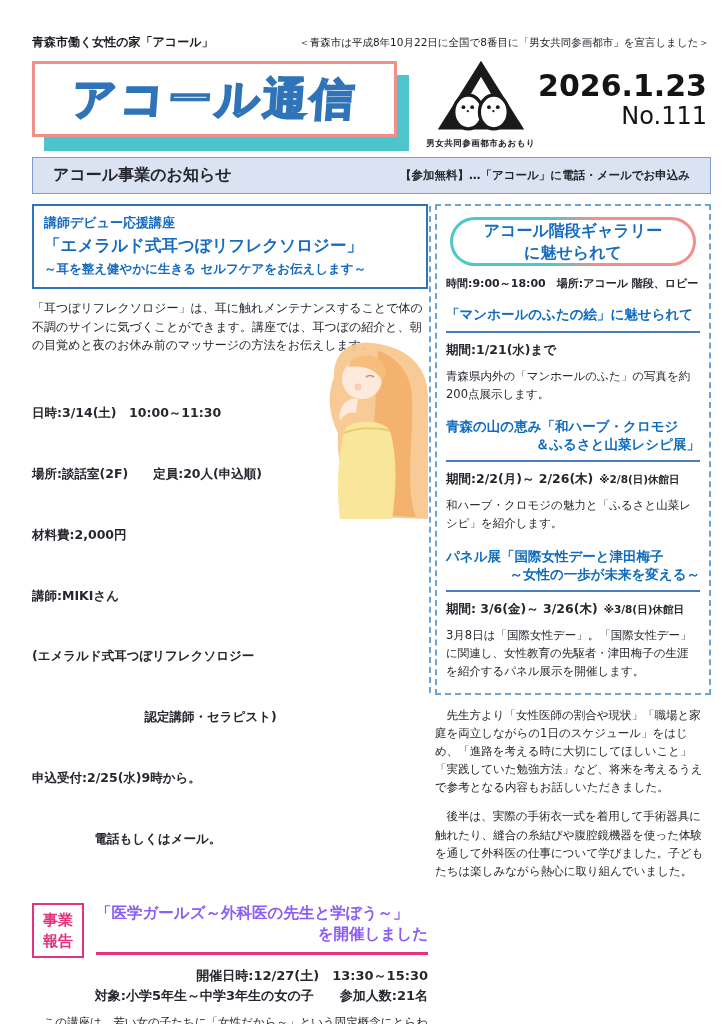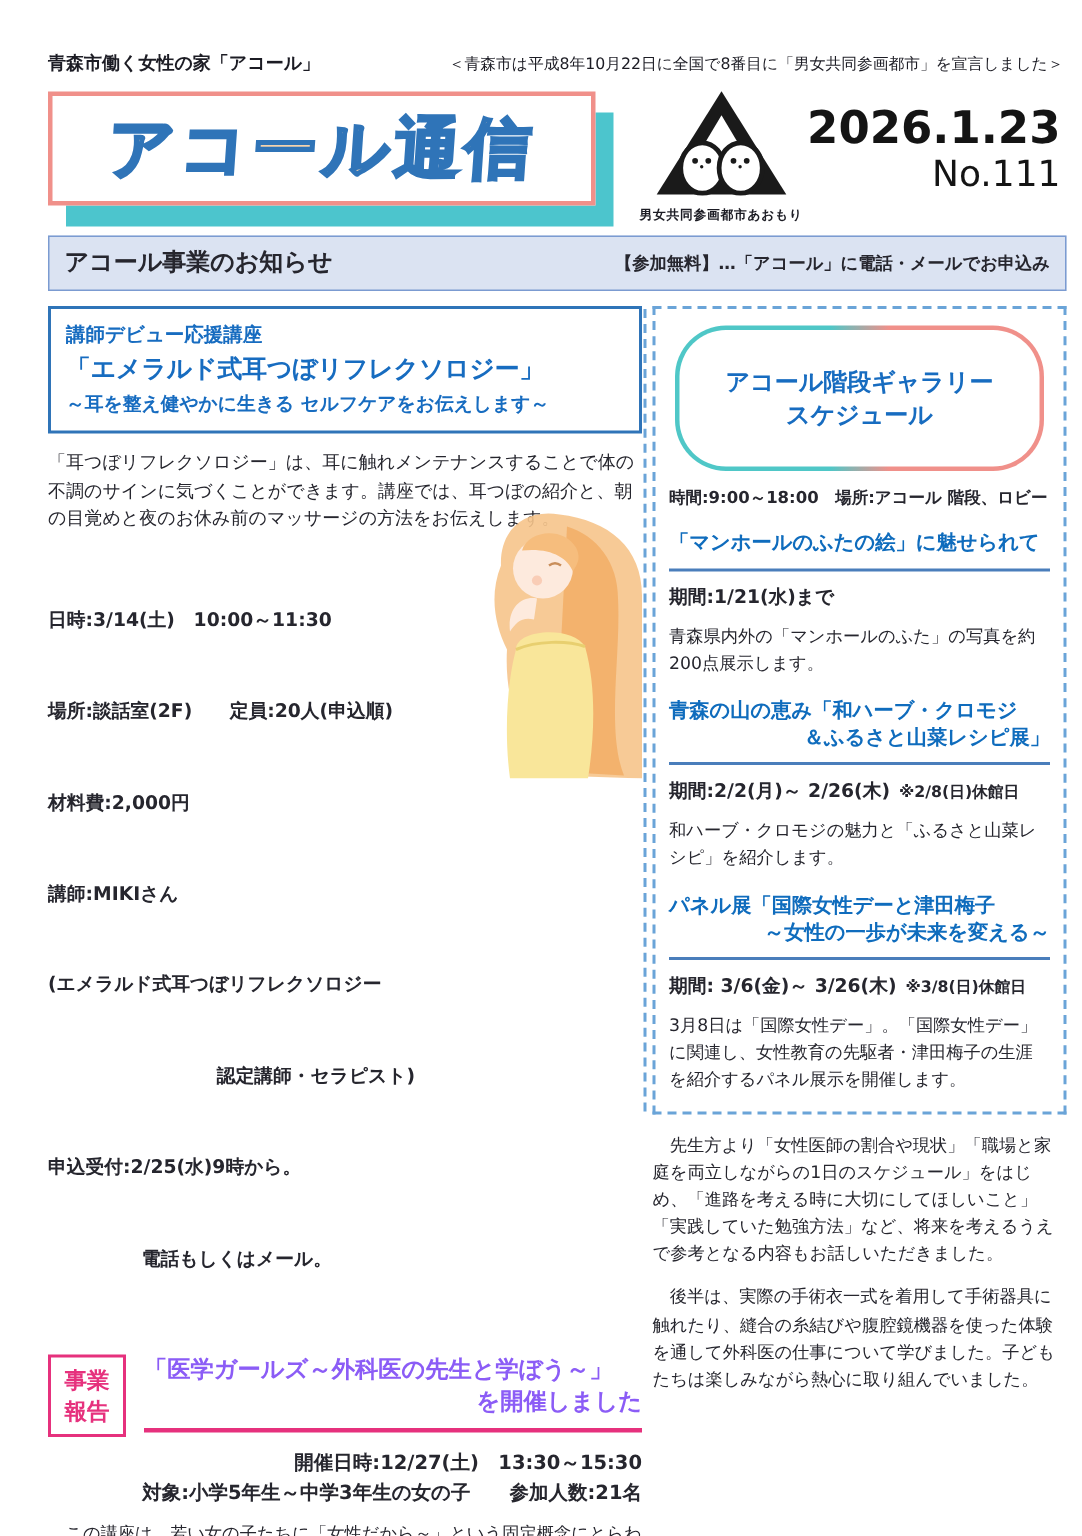--- a/index.html
+++ b/index.html
@@ -26,21 +26,21 @@
   .title-text { font-size: 44px; font-weight: bold; color: #f5d3ae;
     -webkit-text-stroke: 2px #2f74b8; letter-spacing: 3px; transform: skewX(-4deg); white-space: nowrap; }
   .logo { width: 118px; margin-left: 26px; text-align: center; }
   .logo-caption { font-size: 8.5px; font-weight: bold; color: #1c1c24; margin-top: 1px; letter-spacing: .5px; }
   .dateblock { margin-left: auto; text-align: right; padding-top: 10px; padding-right: 4px; }
   .dateblock .date { font-size: 30px; font-weight: bold; color: #141414; line-height: 1.1; }
   .dateblock .issue { font-size: 24px; color: #141414; line-height: 1.2; }
 
   
   .section-bar { margin-top: 6px; background: #dbe3f2; border: 1.5px solid #7b9bd1;
-    display: flex; justify-content: space-between; align-items: center; padding: 7px 10px; }
+    display: flex; justify-content: space-between; align-items: center; padding: 7px 20px; }
   .section-bar .t { font-size: 16px; font-weight: bold; }
   .section-bar .n { font-size: 11.5px; font-weight: bold; }
 
   
   .main { display: flex; margin-top: 10px; }
   .left-col { width: 396px; }
   .right-col { width: 276px; margin-left: 7px; }
 
   
   .lec-box { border: 2.5px solid #2f74b8; padding: 8px 10px 9px; color: #176cc0; }
@@ -62,21 +62,21 @@
   .rt.r { text-align: right; }
   .report-meta { text-align: right; font-weight: bold; font-size: 13px; line-height: 1.55; margin-top: 8px; }
   .para { font-size: 11.5px; line-height: 1.55; margin-top: 8px; }
 
   
   .gallery-box { position: relative; border: 2px dashed #6aa4d8; padding: 9px 9px 12px; }
   .gallery-box::before { content: ""; position: absolute; left: -8px; top: 0; bottom: 0;
     border-left: 2px dashed #6aa4d8; }
   .pill-outer { background: linear-gradient(90deg, #4fc7c7 0%, #4fc7c7 42%, #f0908a 58%, #f0908a 100%);
     border-radius: 34px; padding: 3px; margin: 2px 4px 10px; }
-  .pill-inner { background: #fff; border-radius: 31px; text-align: center; padding: 24px 4px; }
+  .pill-inner { background: #fff; border-radius: 31px; text-align: center; padding: 0 4px; }
   .pill-inner div { color: #176cc0; font-weight: bold; font-size: 16px; line-height: 1.35; }
   .g-info { font-size: 11px; font-weight: bold; margin: 4px 0 2px; }
   .g-head { color: #0f6cbd; font-weight: bold; font-size: 13.5px; margin-top: 15px; line-height: 1.3; }
   .g-head2 { color: #0f6cbd; font-weight: bold; font-size: 13.5px; text-align: right; line-height: 1.3; }
   .g-head2:empty { display: none; }
   .g-rule { border: none; border-top: 2px solid #4a7ebb; margin: 7px 0 9px; }
   .g-period { font-size: 12.5px; font-weight: bold; }
   .g-period .note { font-size: 10.5px; margin-left: 6px; }
   .g-desc { font-size: 11.5px; line-height: 1.55; margin-top: 9px; }
   .rc-para { font-size: 11.5px; line-height: 1.58; margin-top: 11px; }
@@ -178,21 +178,21 @@
         <div class="para">　この講座は、若い女の子たちに「女性だから～」という固定概念にとらわれず、自らの個性や能力を発揮し、将来の夢や進路を自由に選択できるようになって欲しいと開催したものです。</div>
 
       </div>
     </div>
 
     <div class="right-col">
       <div class="gallery-box">
         <div class="pill-outer">
           <div class="pill-inner">
             <div>アコール階段ギャラリー</div>
-            <div>スケジュール</div>
+            <div>に魅せられて</div>
           </div>
         </div>
         <div class="g-info">時間:9:00～18:00　場所:アコール 階段、ロビー</div>
 
         <div>
           <div class="g-head">「マンホールのふたの絵」に魅せられて</div>
 
           <hr class="g-rule">
           <div class="g-period"><span>期間:1/21(水)まで</span><span class="note"></span></div>
           <div class="g-desc">青森県内外の「マンホールのふた」の写真を約200点展示します。</div>

